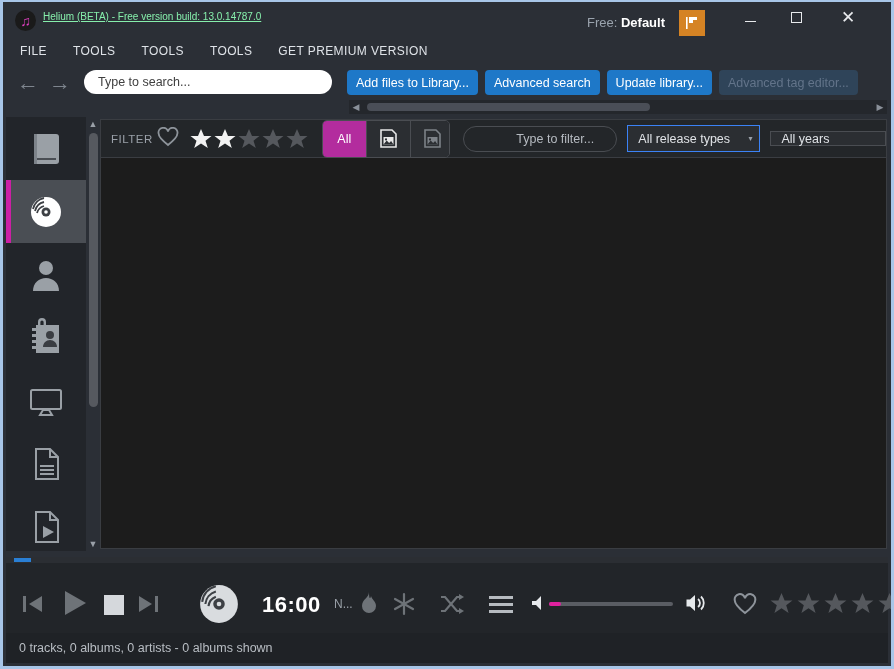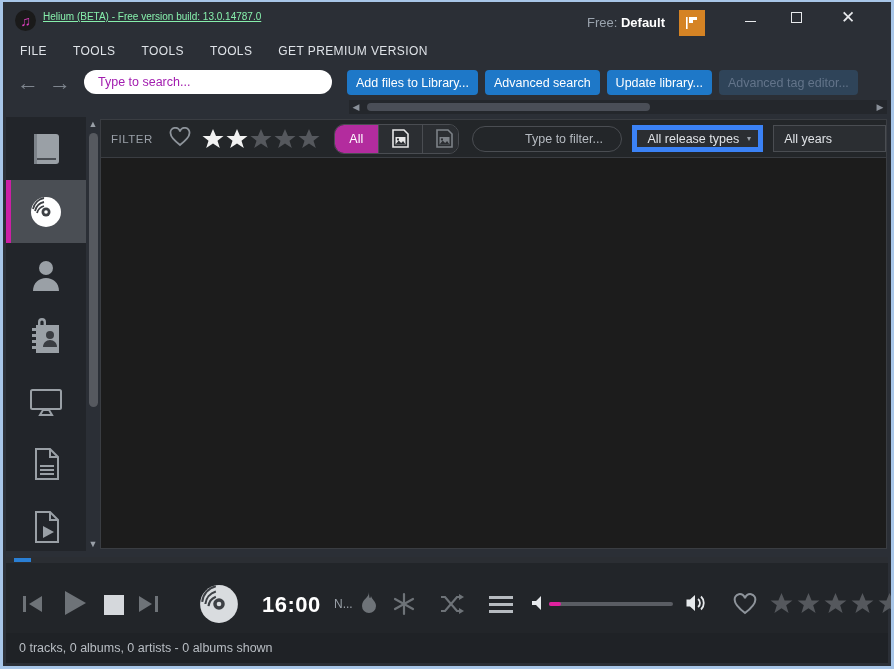--- a/index.html
+++ b/index.html
@@ -67,21 +67,21 @@
   }
   .nav-arrow{
     position:absolute; top:70px; font-size:22px; color:#7e858e; line-height:1;
   }
   .nav-back{ left:14px; } .nav-fwd{ left:46px; }
   .searchbox{
     position:absolute; left:81px; top:68px; width:248px; height:24px;
     background:#ffffff; border-radius:12px;
     display:flex; align-items:center; padding-left:14px;
   }
-  .searchbox span{ color:#a21caf; font-size:12.5px; }
+  .searchbox span{ color:#404040; font-size:12.5px; }
 
   .btnrow{ position:absolute; left:344px; top:68px; display:flex; gap:7px; }
   .tbtn{
     height:25px; background:#1e78c8; border-radius:4px; color:#ffffff;
     font-size:12.5px; display:flex; align-items:center; padding:0 9px;
     white-space:nowrap;
   }
   .tbtn.disabled{ background:#2f4459; color:#63748a; }
 
   .hscroll{
@@ -126,49 +126,49 @@
   
   .content{
     position:absolute; left:97px; top:117px; right:4px; bottom:117px;
     background:#1c1c1c; border:1px solid #3a3d42;
   }
   .filterbar{
     position:relative; height:38px; background:#232629;
     border-bottom:1px solid #3a3d42;
     display:flex; align-items:center; padding-left:10px;
   }
-  .fl-label{ color:#9aa0a8; font-size:11.5px; letter-spacing:.5px; margin-right:16px; }
+  .fl-label{ color:#9aa0a8; font-size:11.5px; letter-spacing:.5px; margin-right:4px; }
   .heart-out{ margin-right:10px; }
   .stars{ display:flex; gap:0px; margin-right:13px; }
   .seg{
-    display:flex; align-items:center; height:30px; border-radius:10px; overflow:hidden;
+    display:flex; align-items:center; height:38px; border-radius:5px; overflow:hidden;
     border:1px solid #4a4d52; margin-right:13px;
   }
   .seg .cell{
     height:100%; display:flex; align-items:center; justify-content:center;
     padding:0 10px; min-width:44px; color:#d8d8d8; font-size:12.5px;
     border-right:1px solid #4a4d52; background:#2b2e32;
   }
   .seg .cell:last-child{ border-right:none; }
   .seg .cell.sel{ background:#b32c9e; color:#ffffff; }
   .fl-input{
     width:160px; height:26px; border-radius:13px; border:1px solid #4a4d52;
     background:#232629; display:flex; align-items:center; padding-left:12px;
     margin-right:10px;
   }
   .fl-input span{ color:#b6bbc1; font-size:12.5px;margin-left:40px; }
   .fl-select{
-    width:138px; height:27px; border:5px solid #3b82f6; background:#2b2e32;
+    width:138px; height:27px; border:1px solid #3b82f6; background:#2b2e32;
     display:flex; align-items:center; justify-content:space-between;
     padding:0 7px 0 10px; margin-right:10px;
   }
   .fl-select span.lbl{ color:#e0e3e7; font-size:12.5px; }
   .fl-select span.cv{ color:#9aa0a8; font-size:8px; }
   .fl-years{
-    width:120px; height:27px; border:1px solid #4a4d52; background:#2b2e32;
+    width:120px; height:15px; border:1px solid #4a4d52; background:#2b2e32;
     display:flex; align-items:center; padding-left:10px;
   }
   .fl-years span{ color:#e0e3e7; font-size:12.5px; }
   .grid-area{ position:absolute; left:0; right:0; top:39px; bottom:0; background:#1c1c1c; }
 
   
   .seekbar{
     position:absolute; left:3px; right:3px; top:555px; height:6px; background:#2b2e33;
   }
   .seekbar .fill{ position:absolute; left:8px; top:1px; width:17px; height:4px; background:#2a7fd4; }

